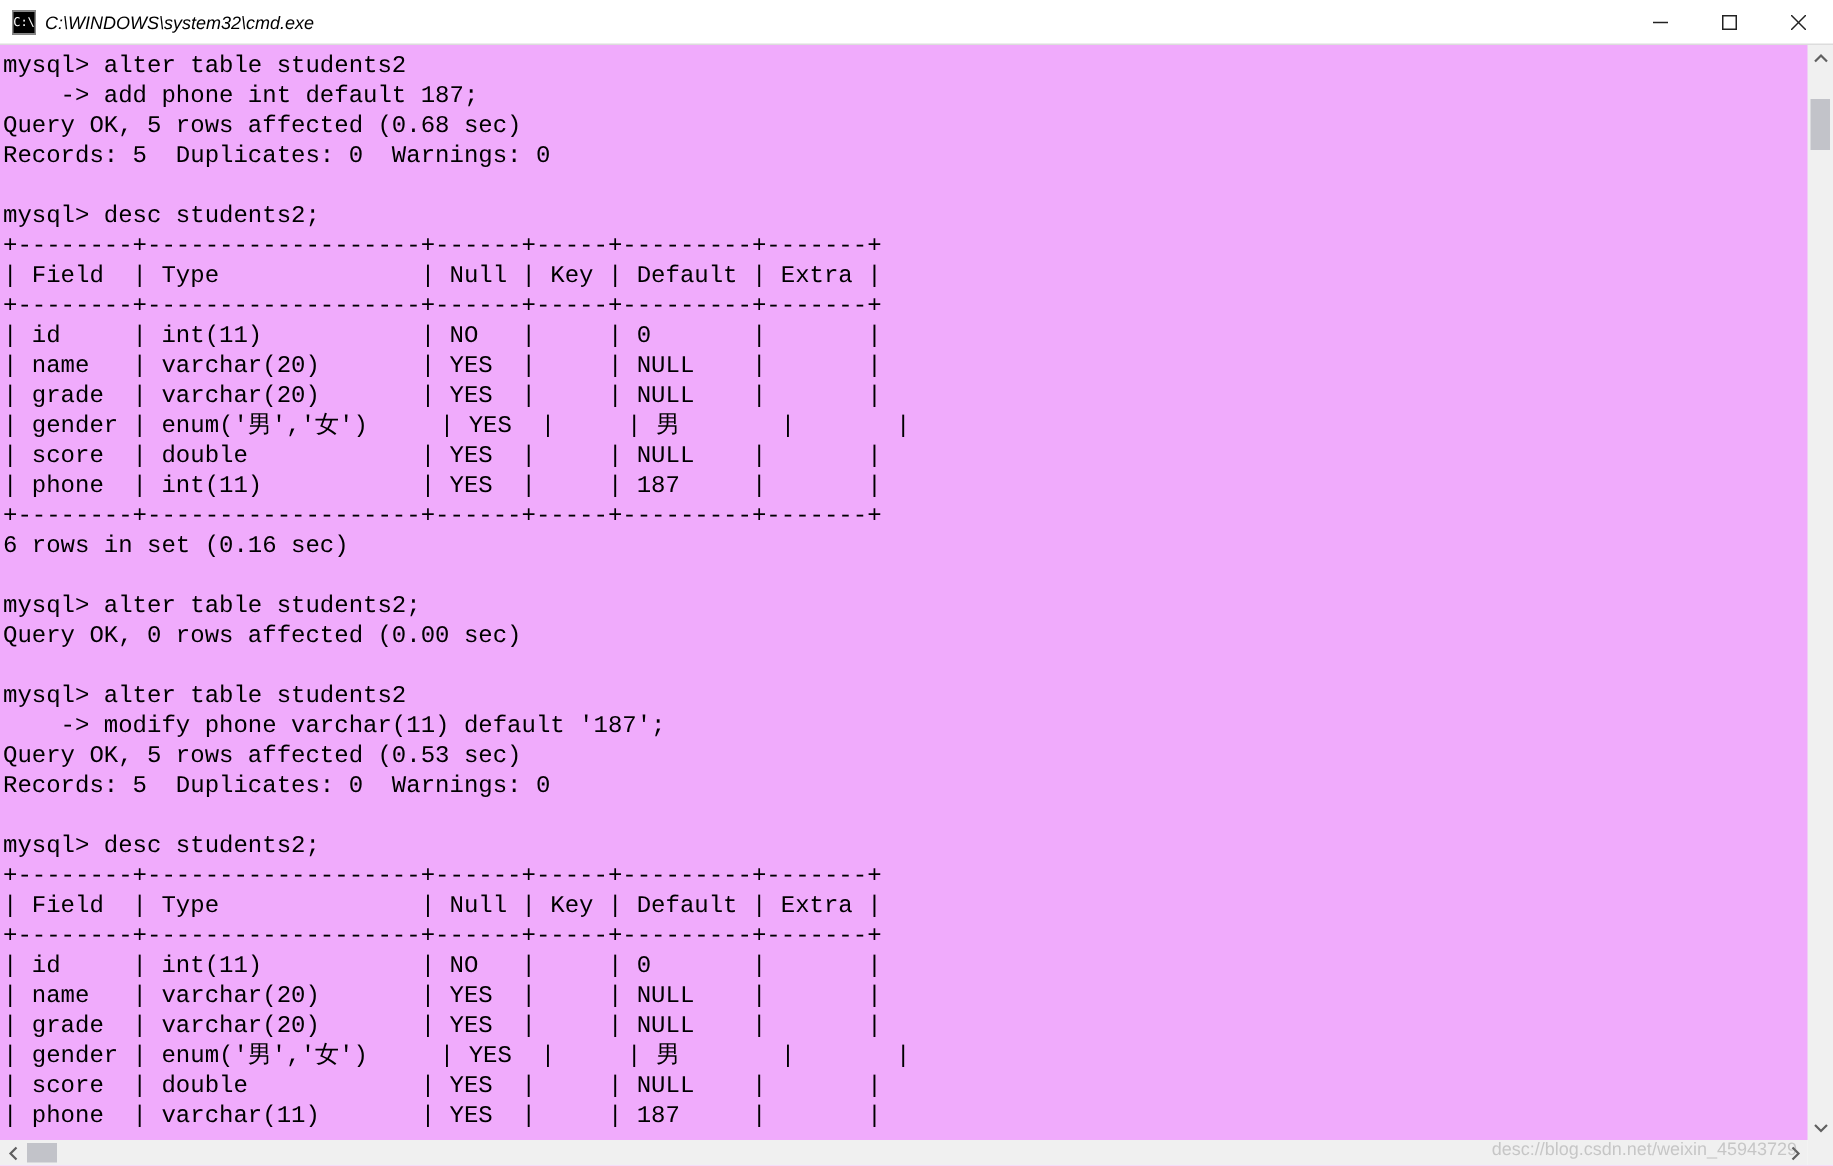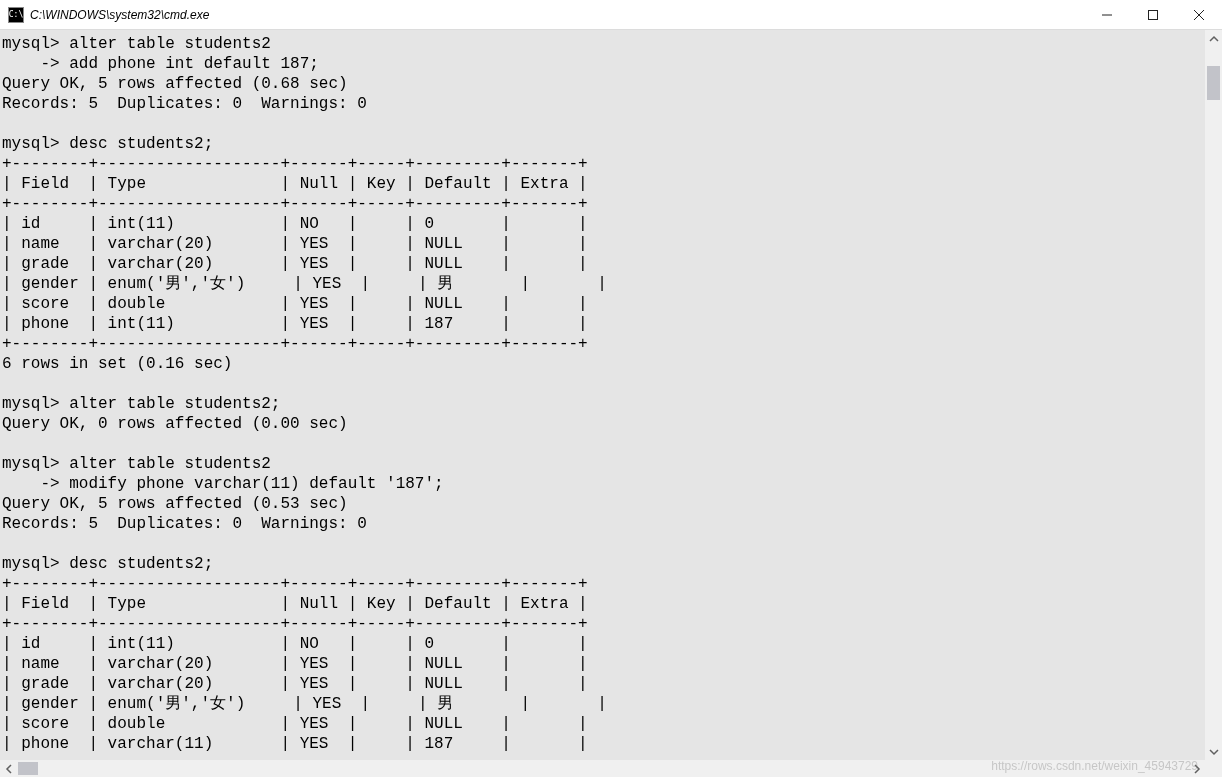--- a/index.html
+++ b/index.html
@@ -37,21 +37,21 @@
   .win-btns { display: flex; height: 100%; }
   .win-btn {
     width: 46px; height: 100%;
     display: flex; align-items: center; justify-content: center;
     color: #222;
   }
   .win-btn svg { width: 10px; height: 10px; stroke: #222; stroke-width: 1; fill: none; }
   .client {
     position: absolute;
     top: 30px; left: 0; right: 0; bottom: 17px;
-    background: #e5e5e5;
+    background: #f0abfc;
     overflow: hidden;
   }
   .terminal {
     position: absolute;
     top: 0; left: 0; right: 17px; bottom: 0;
     padding: 4px 0 4px 2px;
     font-family: "NSimSun","SimSun","Consolas","Courier New",monospace;
     font-size: 16px;
     line-height: 20px;
     color: #000;
@@ -192,13 +192,13 @@
   </div>
   <div class="thumb"></div>
   <div class="arrow right">
     <svg width="10" height="10" viewBox="0 0 10 10">
         <polyline points="3,1 7,5 3,9" fill="none" stroke="#606060" stroke-width="1.5"></polyline>
       </svg>
   </div>
 </div>
 <div class="corner"></div>
 
-<div class="watermark">https://rows.csdn.net/weixin_45943729</div>
+<div class="watermark">desc://blog.csdn.net/weixin_45943729</div>
 
 </body></html>

